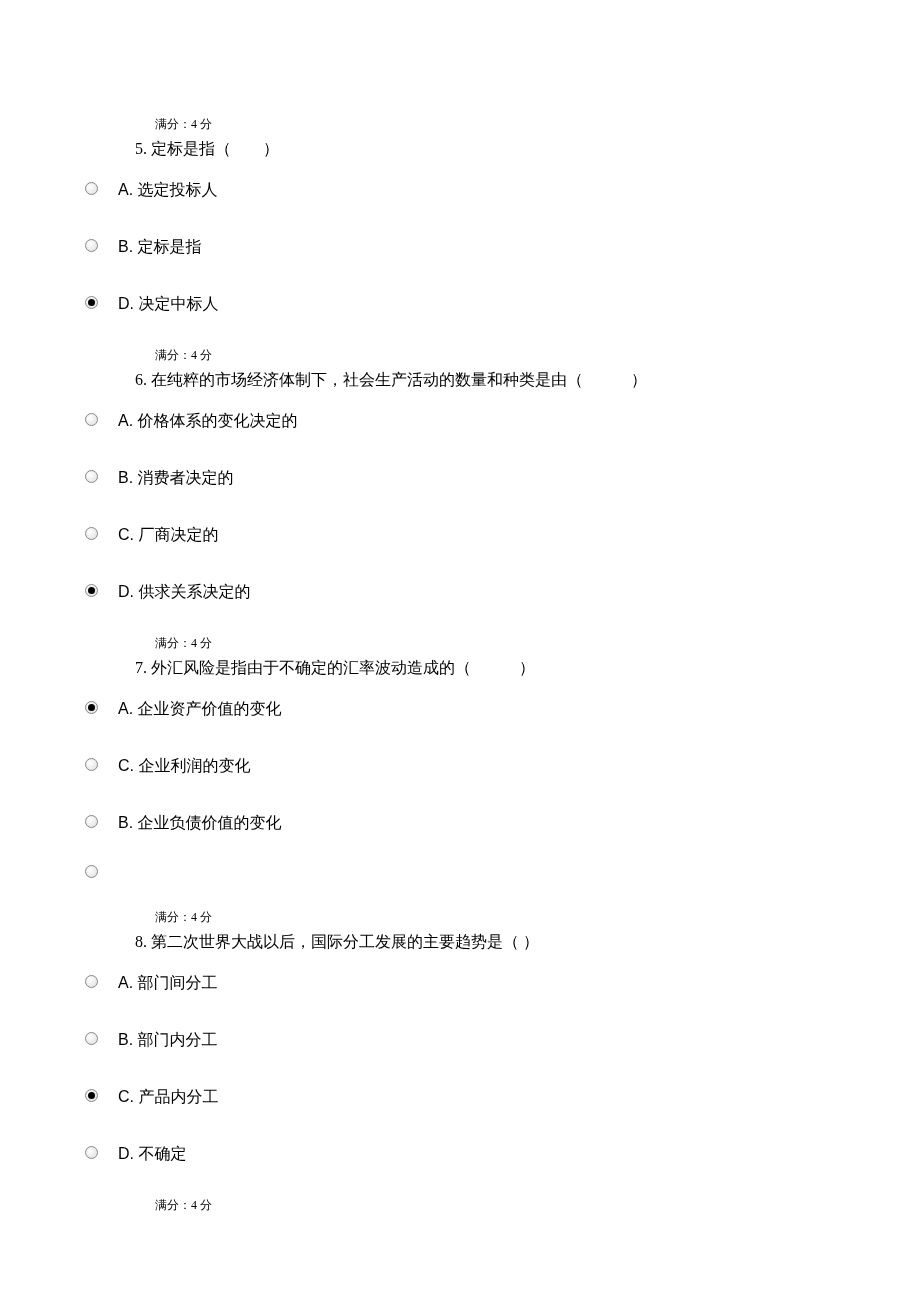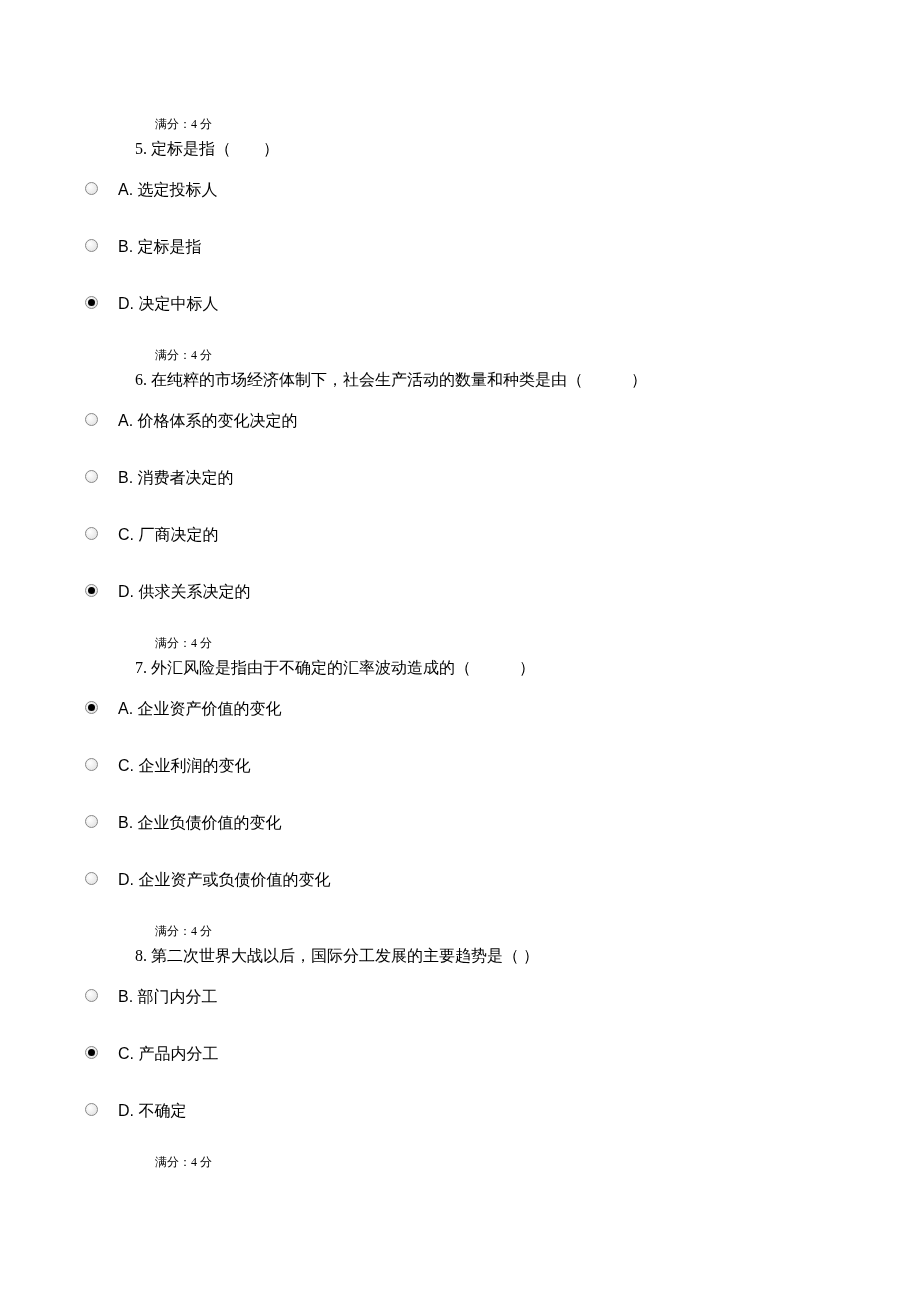--- a/index.html
+++ b/index.html
@@ -133,24 +133,29 @@
     <div class="option-row">
       <div class="radio-wrap">
         <span class="radio"></span>
       </div>
       <div class="option-text"><span class="letter">B. </span><span>企业负债价值的变化</span></div>
     </div>
     <div class="option-row">
       <div class="radio-wrap">
         <span class="radio"></span>
       </div>
-      <div class="option-text"><span class="letter">D. </span><span>企业资产或负债价值的变化</span></div>
     </div>
     <div class="score-line">满分：4 分</div>
     <div class="question-line">8.  第二次世界大战以后，国际分工发展的主要趋势是（ ）</div>
+    <div class="option-row">
+      <div class="radio-wrap">
+        <span class="radio"></span>
+      </div>
+      <div class="option-text"><span class="letter">A. </span><span>部门间分工</span></div>
+    </div>
     <div class="option-row">
       <div class="radio-wrap">
         <span class="radio"></span>
       </div>
       <div class="option-text"><span class="letter">B. </span><span>部门内分工</span></div>
     </div>
     <div class="option-row">
       <div class="radio-wrap">
         <span class="radio selected"></span>
       </div>

